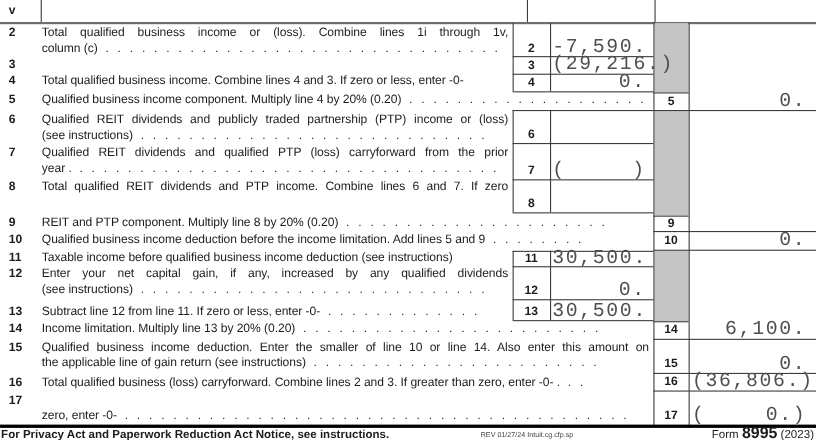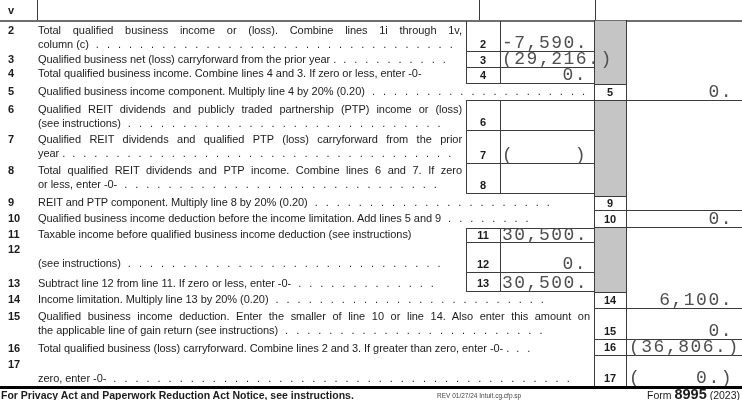--- a/index.html
+++ b/index.html
@@ -82,21 +82,20 @@
 
   <div class="lno" style="top:24px">2</div>
   <div class="ltext just w424" style="top:24px">Total qualified business income or (loss). Combine lines 1i through 1v,</div>
   <div class="ltext" style="top:38px"><span>column (c)</span><span class="dots">.................................</span></div>
   <div class="cellno cn-in" style="top:38px">2</div>
   <div class="val v-in" style="top:37px">
       <span class="amt">-7,590.</span>
     </div>
 
   <div class="lno" style="top:53px">3</div>
-  <div class="ltext" style="top:53px"><span>Qualified business net (loss) carryforward from the prior year .</span><span class="dots">..........</span></div>
   <div class="cellno cn-in" style="top:54px">3</div>
   <div class="val v-in" style="top:53px">
       <span>(</span>
       <span class="amt">29,216.</span>
       <span>)</span>
     </div>
 
   <div class="lno" style="top:67px">4</div>
   <div class="ltext" style="top:67px">Total qualified business income. Combine lines 4 and 3. If zero or less, enter -0-</div>
   <div class="cellno cn-in" style="top:69px">4</div>
@@ -120,21 +119,20 @@
   <div class="ltext just w424" style="top:133px">Qualified REIT dividends and qualified PTP (loss) carryforward from the prior</div>
   <div class="ltext" style="top:147px"><span>year .</span><span class="dots">...................................</span></div>
   <div class="cellno cn-in" style="top:149px">7</div>
   <div class="val v-in" style="top:149px">
       <span>(</span>
       <span class="amt">)</span>
     </div>
 
   <div class="lno" style="top:164px">8</div>
   <div class="ltext just w424" style="top:164px">Total qualified REIT dividends and PTP income. Combine lines 6 and 7. If zero</div>
-  <div class="ltext" style="top:178px"><span>or less, enter -0-</span><span class="dots">.............................</span></div>
   <div class="cellno cn-in" style="top:179px">8</div>
 
   <div class="lno" style="top:196px">9</div>
   <div class="ltext" style="top:196px"><span>REIT and PTP component. Multiply line 8 by 20% (0.20)</span><span class="dots">......................</span></div>
   <div class="cellno cn-rt" style="top:197px">9</div>
 
   <div class="lno" style="top:212px">10</div>
   <div class="ltext" style="top:212px"><span>Qualified business income deduction before the income limitation. Add lines 5 and 9</span><span class="dots">........</span></div>
   <div class="cellno cn-rt" style="top:213px">10</div>
   <div class="val v-rt" style="top:213px">
@@ -142,20 +140,21 @@
     </div>
 
   <div class="lno" style="top:228px">11</div>
   <div class="ltext" style="top:228px">Taxable income before qualified business income deduction (see instructions)</div>
   <div class="cellno cn-in" style="top:229px">11</div>
   <div class="val v-in" style="top:229px">
       <span class="amt">30,500.</span>
     </div>
 
   <div class="lno" style="top:243px">12</div>
+  <div class="ltext just w424" style="top:243px">Enter your net capital gain, if any, increased by any qualified dividends</div>
   <div class="ltext" style="top:257px"><span>(see instructions)</span><span class="dots">.............................</span></div>
   <div class="cellno cn-in" style="top:258px">12</div>
   <div class="val v-in" style="top:258px">
       <span class="amt">0.</span>
     </div>
 
   <div class="lno" style="top:277px">13</div>
   <div class="ltext" style="top:277px"><span>Subtract line 12 from line 11. If zero or less, enter -0-</span><span class="dots">.............</span></div>
   <div class="cellno cn-in" style="top:277px">13</div>
   <div class="val v-in" style="top:277px">

